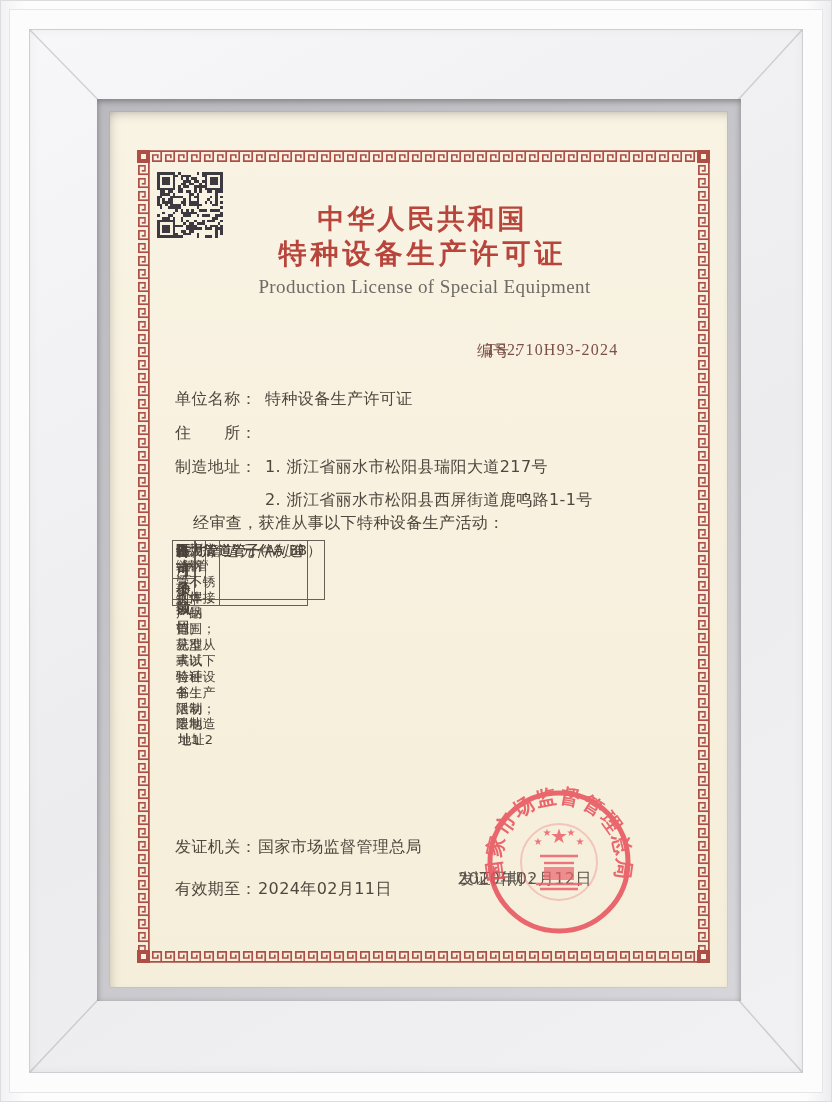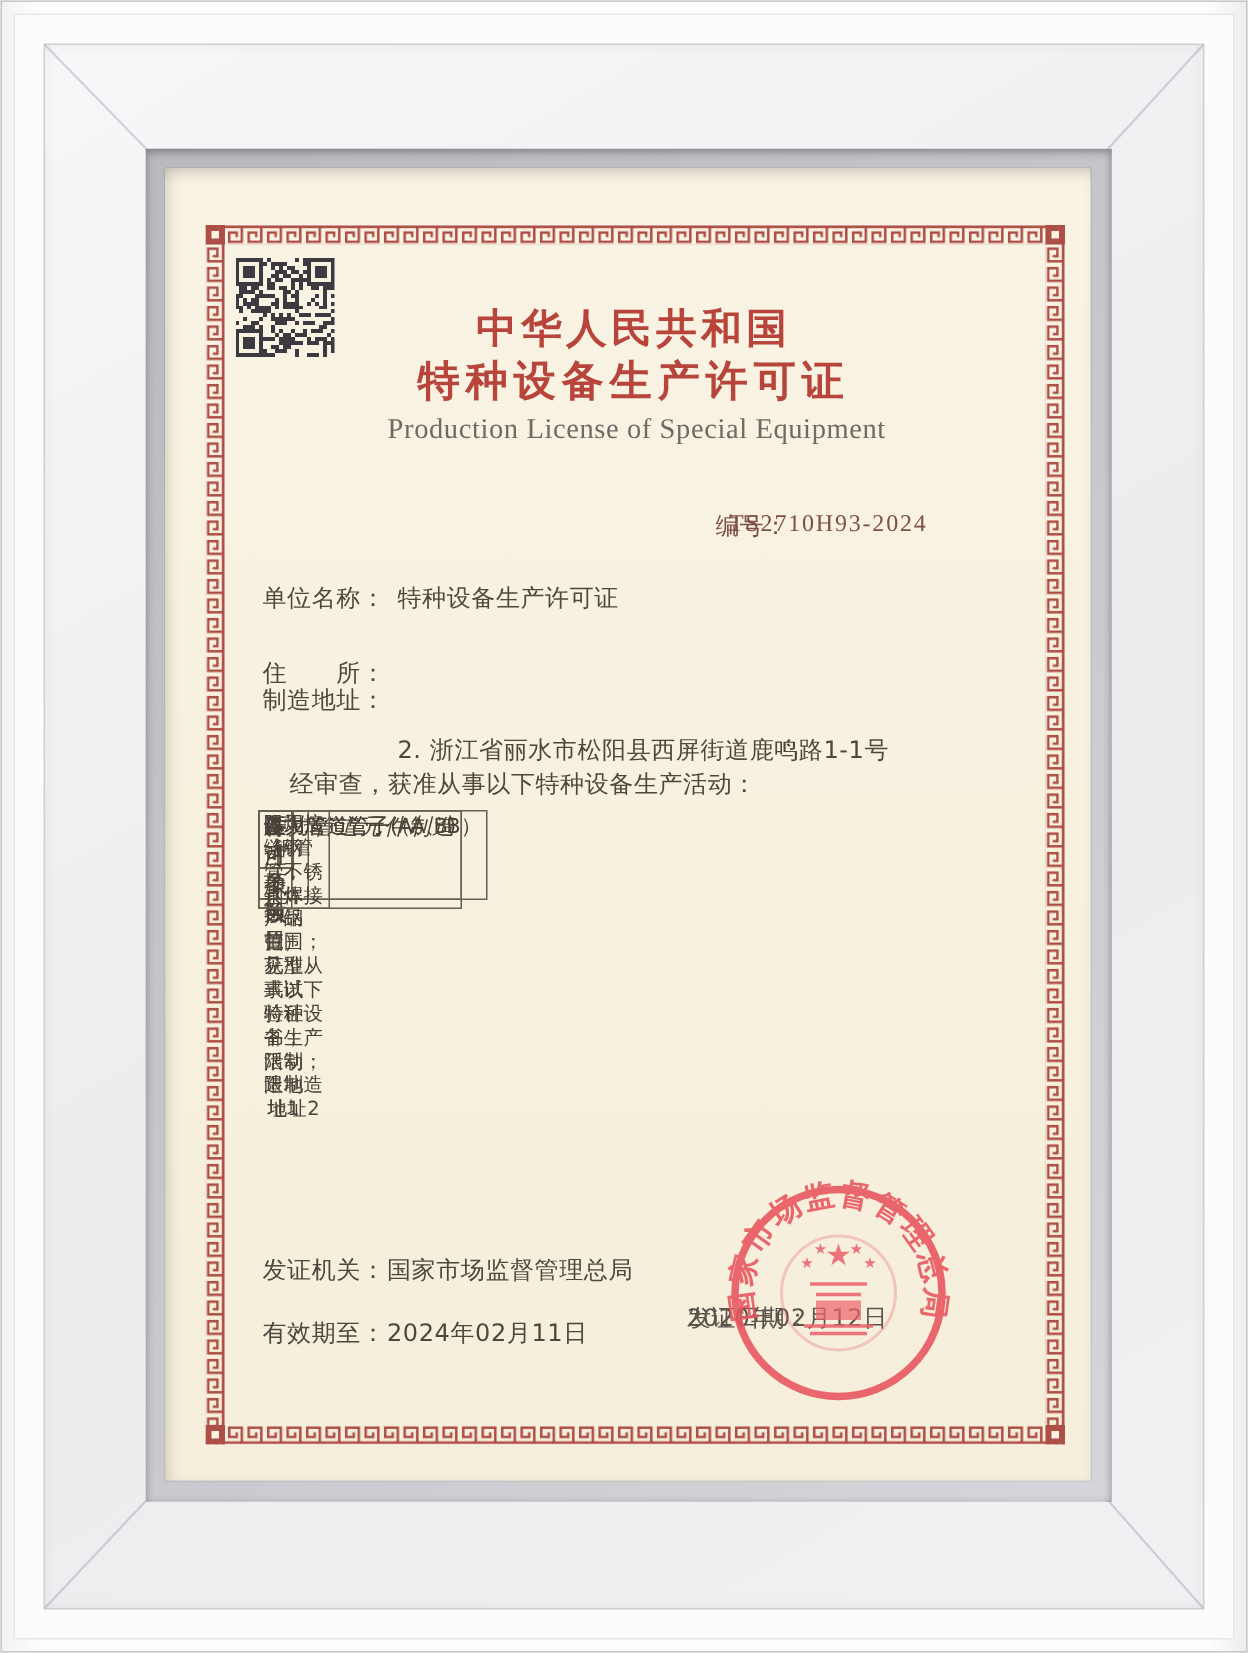--- a/index.html
+++ b/index.html
@@ -28,21 +28,21 @@
             font-family:"DejaVu Sans",sans-serif;}
   .t1{top:89px;font-size:27px;letter-spacing:3px;}
   .t2{top:123px;font-size:28px;letter-spacing:4px;}
   .title-en{left:6px;width:617px;text-align:center;color:#6e6a66;font-size:19px;
             font-family:Liberation Serif, serif;letter-spacing:.4px;}
   .e1{top:164px;} .e2{top:191px;}
   .lic-row{left:367px;top:229px;font-size:16px;color:#7c4f47;white-space:nowrap;}
   .lic-row .num{font-family:"Liberation Serif",serif;letter-spacing:1.2px;margin-left:9px;}
   .info{font-size:16px;color:#4f463e;white-space:nowrap;letter-spacing:.4px;}
   .lbl{left:65px;} .val{left:155px;}
-  .r1{top:277px;} .r2{top:311px;margin-top:16px;} .r3{top:345px;} .r4{top:378px;}
+  .r1{top:277px;} .r2{top:311px;} .r3{top:345px;} .r4{top:378px;}
   .approval{left:83px;top:401px;font-size:16px;color:#4f463e;letter-spacing:.4px;white-space:nowrap;}
   
   .tbl-wrap{left:62px;top:428px;width:495px;}
   table.lic{border-collapse:collapse;table-layout:fixed;width:495px;color:#4a4139;}
   table.lic th,table.lic td{border:1px solid #675f55;text-align:center;vertical-align:middle;
                             padding:1px 3px;font-weight:normal;}
   table.lic th{font-size:15px;height:35px;letter-spacing:1px;}
   td.item{font-size:15px;letter-spacing:1px;white-space:nowrap;font-style:italic;}
   td.sub{font-size:14px;white-space:nowrap;}
   td.param{font-size:15px;}
@@ -340,20 +340,21 @@
 
     <div class="lic-row">
       <span>编号：</span>
         <span class="num">TS2710H93-2024</span>
     </div>
 
     <div class="info lbl r1">单位名称：</div>
     <div class="info val r1">特种设备生产许可证</div>
     <div class="info lbl r2">住　　所：</div>
     <div class="info lbl r3">制造地址：</div>
+    <div class="info val r3">1. 浙江省丽水市松阳县瑞阳大道217号</div>
     <div class="info val r4">2. 浙江省丽水市松阳县西屏街道鹿鸣路1-1号</div>
     <div class="approval">经审查，获准从事以下特种设备生产活动：</div>
 
     <div class="tbl-wrap">
       <table class="lic">
         <colgroup>
           <col style="width:131px">
             <col style="width:159px">
           <col style="width:61px">
             <col style="width:144px">

